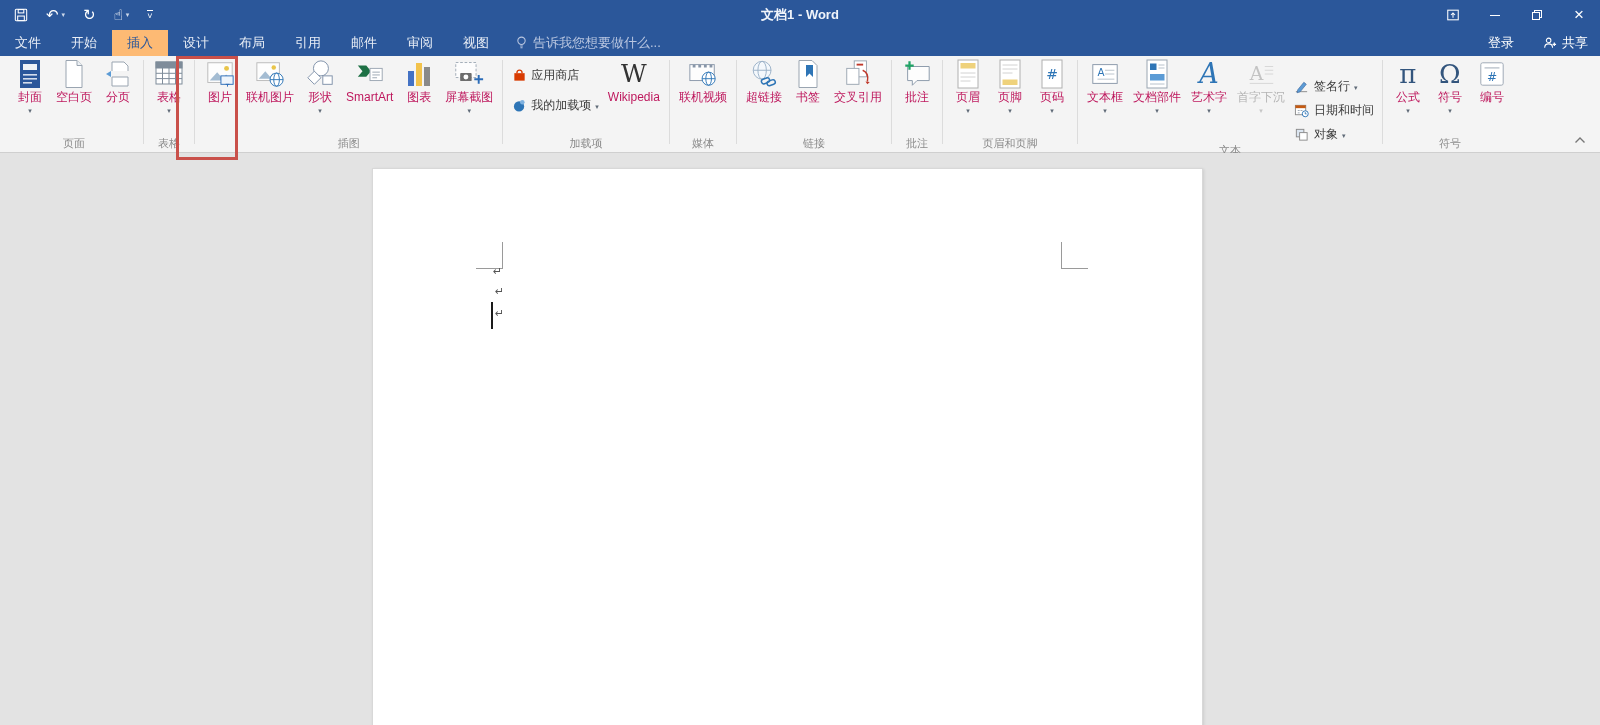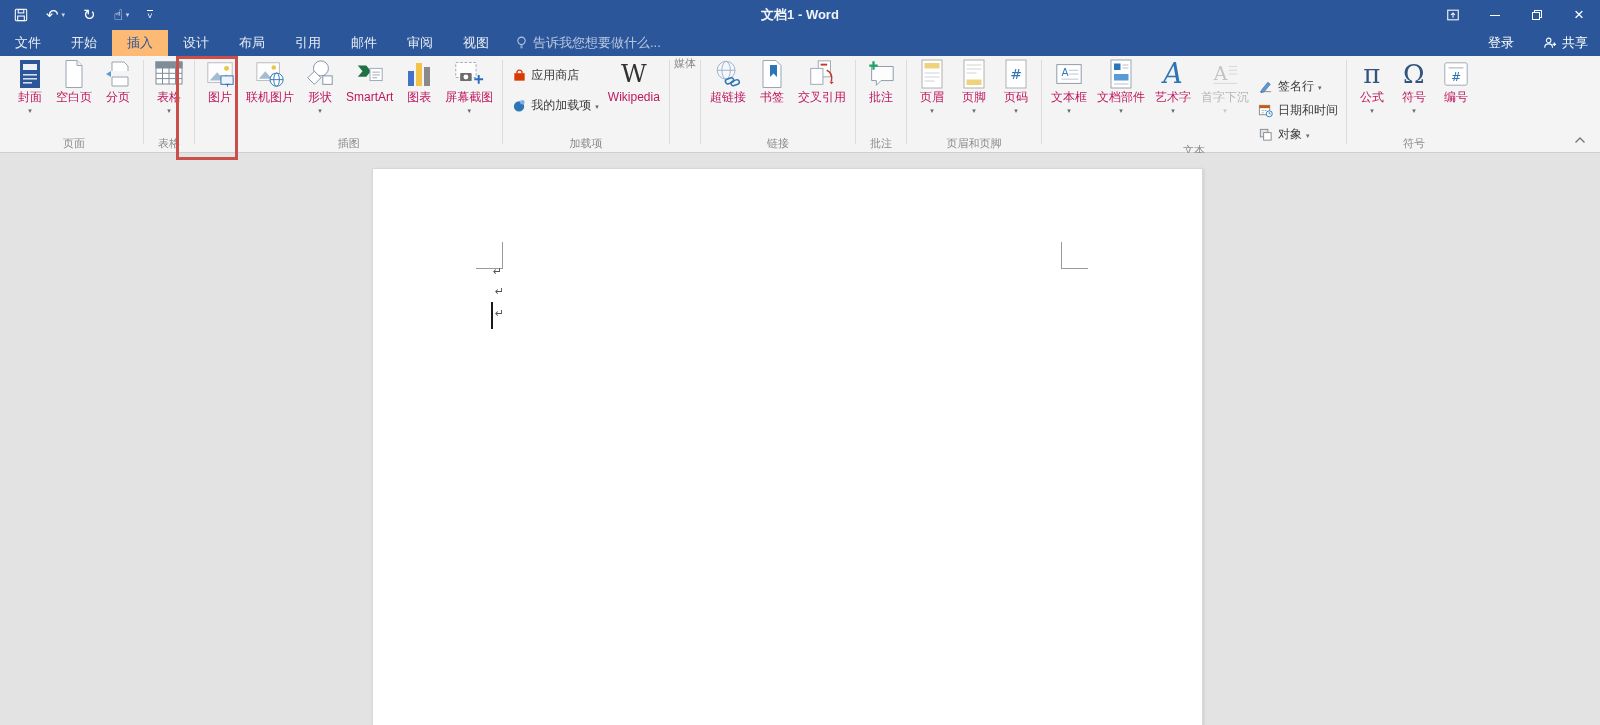--- a/index.html
+++ b/index.html
@@ -308,20 +308,34 @@
               <span class="wiki-w">W</span>
             </span>
           <span class="rlabel">Wikipedia</span>
         </div>
       </div>
       <div class="glabel">加载项</div>
     </div>
     <div class="gdivider"></div>
 
     <div class="rgroup">
+      <div class="rbtns">
+        <div class="rbtn">
+          <span class="ricon">
+            <svg width="30" height="30" viewBox="0 0 32 32">
+                <rect x="2" y="6" width="26" height="17" fill="#fdfdfd" stroke="#8896a8"></rect>
+                <path d="M5 6 v3 h3 v-3 M11 6 v3 h3 v-3 M17 6 v3 h3 v-3 M23 6 v3 h3 v-3" fill="#8896a8" stroke="none"></path>
+                <circle cx="22" cy="21" r="7" fill="#fff" stroke="#2e75b6"></circle>
+                <ellipse cx="22" cy="21" rx="3" ry="7" fill="none" stroke="#2e75b6"></ellipse>
+                <path d="M15 21 h14" stroke="#2e75b6" fill="none"></path>
+              </svg>
+          </span>
+          <span class="rlabel">联机视频</span>
+        </div>
+      </div>
       <div class="glabel">媒体</div>
     </div>
     <div class="gdivider"></div>
 
     <div class="rgroup">
       <div class="rbtns">
         <div class="rbtn">
           <span class="ricon">
             <svg width="30" height="30" viewBox="0 0 32 32">
                 <circle cx="14" cy="12" r="9.5" fill="#f4f8fc" stroke="#9ab0c6"></circle>

